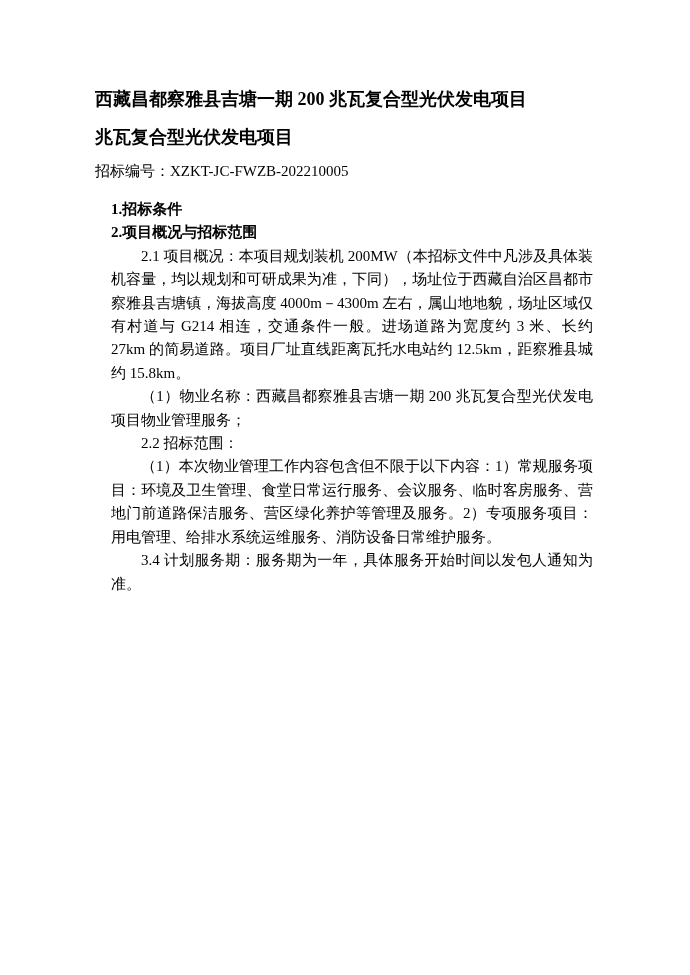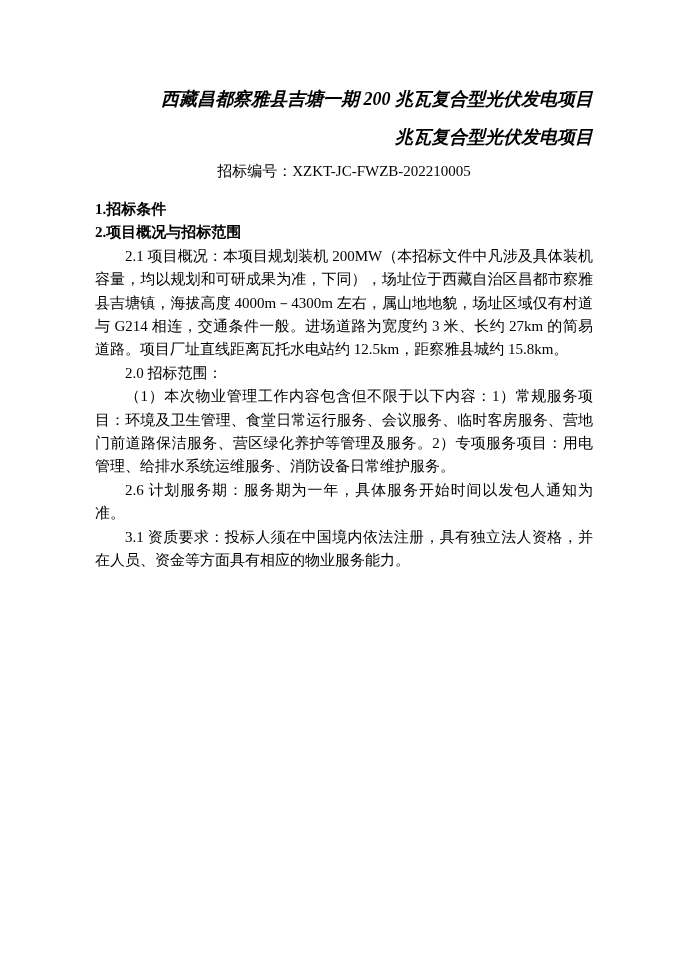--- a/index.html
+++ b/index.html
@@ -15,35 +15,34 @@
     overflow: hidden;
     color: #000000;
     font-family: "Liberation Serif", "DejaVu Serif", serif;
   }
   .content {
     padding: 80px 97px 0 95px;
   }
   .doc-title {
     font-size: 18px;
     font-weight: bold;
-    text-align: right;
+    text-align: left;
     line-height: 38px;
-    font-style: italic;
   }
   .tender-no {
     font-size: 15px;
-    text-align: center;
     line-height: 24px;
     margin-top: 3px;
   }
   .doc-body {
     margin-top: 15px;
     font-size: 15px;
     line-height: 23.4px;
     text-align: justify;
+    margin-left: 16px;
   }
   .doc-body p {
     margin: 0;
     padding: 0;
   }
   .doc-body p.heading {
     font-weight: bold;
     text-indent: 0;
   }
   .doc-body p.para {
@@ -60,20 +59,20 @@
       <div>西藏昌都察雅县吉塘一期 200 兆瓦复合型光伏发电项目</div>
       <div>兆瓦复合型光伏发电项目</div>
     </div>
 
     <div class="tender-no">招标编号：XZKT-JC-FWZB-202210005</div>
 
     <div class="doc-body">
       <p class="heading">1.招标条件</p>
       <p class="heading">2.项目概况与招标范围</p>
       <p class="para">2.1 项目概况：本项目规划装机 200MW（本招标文件中凡涉及具体装机容量，均以规划和可研成果为准，下同），场址位于西藏自治区昌都市察雅县吉塘镇，海拔高度 4000m－4300m 左右，属山地地貌，场址区域仅有村道与 G214 相连，交通条件一般。进场道路为宽度约 3 米、长约 27km 的简易道路。项目厂址直线距离瓦托水电站约 12.5km，距察雅县城约 15.8km。</p>
-      <p class="para">2.0 招标范围：</p>
+      <p class="para">（1）物业名称：西藏昌都察雅县吉塘一期 200 兆瓦复合型光伏发电项目物业管理服务；</p>
+      <p class="para">2.2 招标范围：</p>
       <p class="para">（1）本次物业管理工作内容包含但不限于以下内容：1）常规服务项目：环境及卫生管理、食堂日常运行服务、会议服务、临时客房服务、营地门前道路保洁服务、营区绿化养护等管理及服务。2）专项服务项目：用电管理、给排水系统运维服务、消防设备日常维护服务。</p>
-      <p class="para">2.6 计划服务期：服务期为一年，具体服务开始时间以发包人通知为准。</p>
-      <p class="para">3.1 资质要求：投标人须在中国境内依法注册，具有独立法人资格，并在人员、资金等方面具有相应的物业服务能力。</p>
+      <p class="para">3.4 计划服务期：服务期为一年，具体服务开始时间以发包人通知为准。</p>
     </div>
 
   </div>
 </div>
 
 </body></html>

